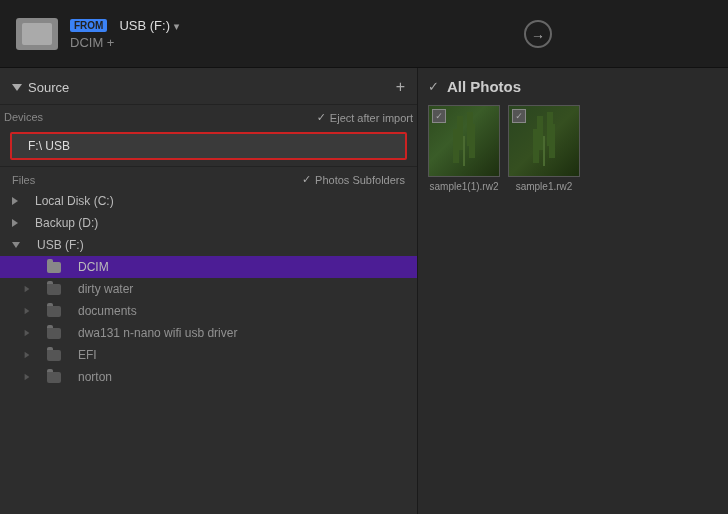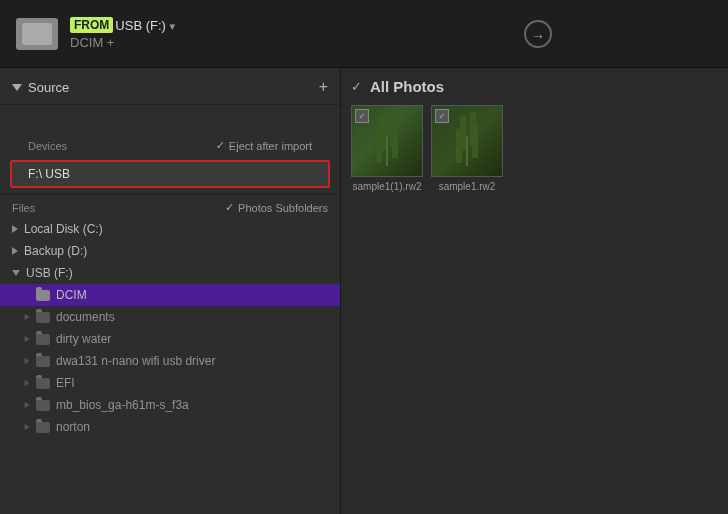--- a/index.html
+++ b/index.html
@@ -38,27 +38,27 @@
     }
     .header-icon::before {
       content: '';
       width: 30px;
       height: 22px;
       background: #aaa;
       border-radius: 2px;
       display: block;
     }
     .header-from-badge {
-      background: #bef264;
+      background: #3b82f6;
       color: #222;
-      font-size: 12px;
+      font-size: 10px;
       font-weight: bold;
       padding: 1px 4px;
       border-radius: 2px;
-      margin-right: 2px;
+      margin-right: 12px;
     }
     .header-source-label {
       font-size: 13px;
       color: #ddd;
       font-weight: normal;
     }
     .header-arrow {
       margin-left: auto;
       margin-right: 160px;
       width: 28px;
@@ -87,21 +87,21 @@
 
     
     .main {
       display: flex;
       flex: 1;
       overflow: hidden;
     }
 
     
     .left-panel {
-      width: 341px;
+      width: 418px;
       background: #2d2d2d;
       display: flex;
       flex-direction: column;
       border-right: 1px solid #1a1a1a;
       flex-shrink: 0;
     }
 
     .panel-header {
       display: flex;
       align-items: center;
@@ -126,24 +126,23 @@
     }
     .add-btn {
       color: #aaa;
       font-size: 16px;
       cursor: pointer;
     }
 
     
     .section-row {
       display: flex;
-      align-items: center;
+      align-items: flex-start;
       justify-content: space-between;
-      padding: 6px 28px;
-      margin-top: 28px;
+      padding: 6px 4px;
     }
     .section-label {
       font-size: 11px;
       color: #888;
     }
     .checkbox-label {
       display: flex;
       align-items: center;
       gap: 4px;
       font-size: 11px;
@@ -175,20 +174,21 @@
     }
 
     
     .tree-item {
       display: flex;
       align-items: center;
       padding: 4px 8px 4px 12px;
       cursor: pointer;
       color: #bbb;
       font-size: 12px;
+      gap: 11px;
     }
     .tree-item.active {
       background: #4c1d95;
     }
     .tree-item .tri-right {
       width: 0;
       height: 0;
       border-top: 4px solid transparent;
       border-bottom: 4px solid transparent;
       border-left: 6px solid #888;
@@ -382,46 +382,41 @@
 
       <div class="tree-item active sub-item">
         <span class="spacer"></span>
         <span class="folder-icon"></span>
         <span>DCIM</span>
       </div>
 
       <div class="tree-item sub-item" style="opacity:0.7;">
         <span class="tri-right" style="border-left-color:#666;transform:scale(0.8);"></span>
         <span class="folder-icon" style="background:#666;"></span>
-        <span>documents</span>
+        <span>dirty water</span>
       </div>
 
       <div class="tree-item sub-item" style="opacity:0.7;">
         <span class="tri-right" style="border-left-color:#666;transform:scale(0.8);"></span>
         <span class="folder-icon" style="background:#666;"></span>
-        <span>dirty water</span>
+        <span>documents</span>
       </div>
 
       <div class="tree-item sub-item" style="opacity:0.7;">
         <span class="tri-right" style="border-left-color:#666;transform:scale(0.8);"></span>
         <span class="folder-icon" style="background:#666;"></span>
         <span>dwa131 n-nano wifi usb driver</span>
       </div>
 
       <div class="tree-item sub-item" style="opacity:0.7;">
         <span class="tri-right" style="border-left-color:#666;transform:scale(0.8);"></span>
         <span class="folder-icon" style="background:#666;"></span>
         <span>EFI</span>
       </div>
 
-      <div class="tree-item sub-item" style="opacity:0.7;">
-        <span class="tri-right" style="border-left-color:#666;transform:scale(0.8);"></span>
-        <span class="folder-icon" style="background:#666;"></span>
-        <span>mb_bios_ga-h61m-s_f3a</span>
-      </div>
 
       <div class="tree-item sub-item" style="opacity:0.7;">
         <span class="tri-right" style="border-left-color:#666;transform:scale(0.8);"></span>
         <span class="folder-icon" style="background:#666;"></span>
         <span>norton</span>
       </div>
 
     </div>
   </div>
 

